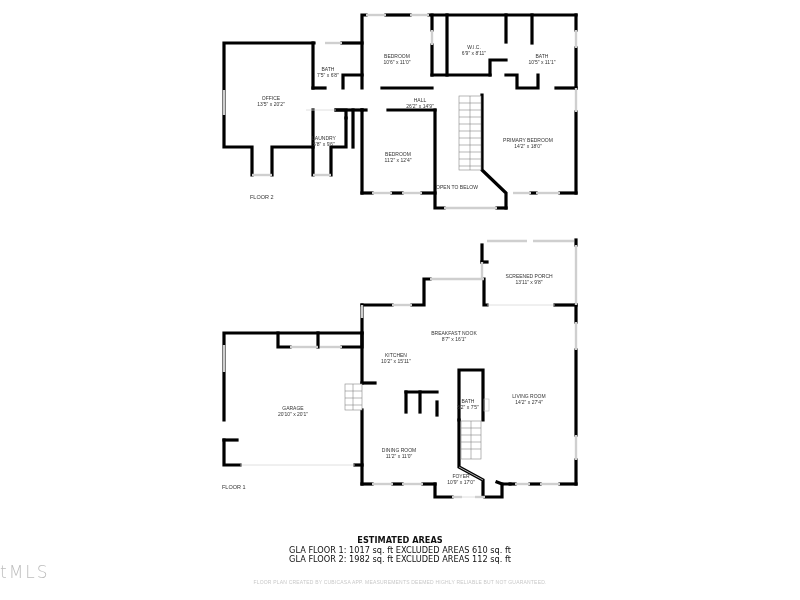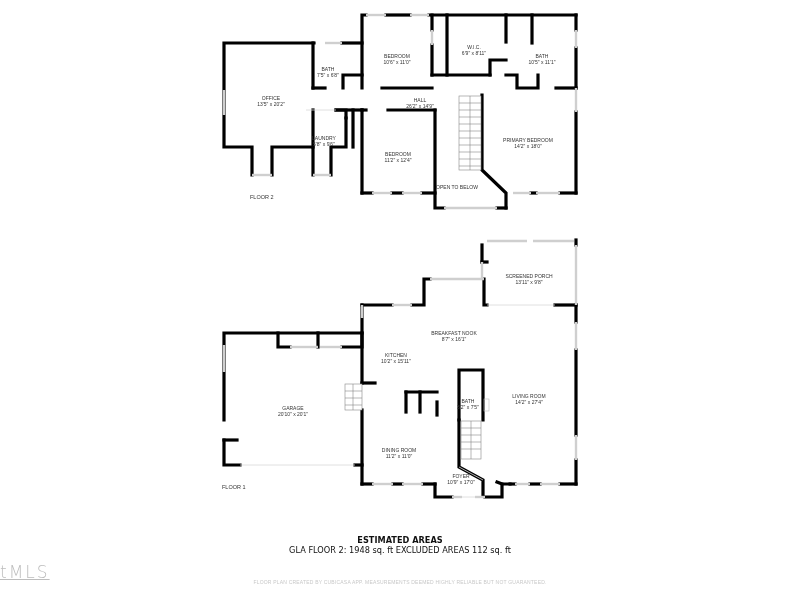--- a/index.html
+++ b/index.html
@@ -4,21 +4,21 @@
 <style>
   html, body { margin:0; padding:0; background:#ffffff; }
   body { width:800px; height:600px; position:relative; overflow:hidden; font-family:"Liberation Sans", sans-serif; }
   svg.plan { position:absolute; left:0; top:0; }
   .lbl { position:absolute; font-family:"Liberation Sans", sans-serif; font-size:5px; color:#333; text-align:center; line-height:6px; white-space:nowrap; transform:translateX(-50%); }
   .lbl .dim { display:block; }
   .floor-lbl { position:absolute; font-size:5.5px; color:#333; white-space:nowrap; }
   .areas { position:absolute; left:0; width:800px; top:536px; text-align:center; font-family:"DejaVu Sans", sans-serif; color:#111; font-size:8.2px; line-height:9.5px; }
   .areas .title { font-weight:bold; font-size:8.2px; }
   .disclaimer { position:absolute; left:0; width:800px; top:579px; text-align:center; font-size:5px; color:#c8c8c8; letter-spacing:0.2px; }
-  .mls { position:absolute; left:0; top:562px; font-size:17px; color:#bdbdbd; font-family:"DejaVu Sans", sans-serif; letter-spacing:2px; font-weight:200;text-decoration:underline; }
+  .mls { position:absolute; left:0; top:562px; font-size:17px; color:#bdbdbd; font-family:"DejaVu Sans", sans-serif; letter-spacing:2px; font-weight:200; }
 </style>
 </head>
 <body>
 
 <svg class="plan" width="800" height="600" viewBox="0 0 800 600">
   <g fill="none" stroke="#000" stroke-width="3.2" stroke-linecap="square">
 
     <polyline points="314,43 224,43 224,147 252,147 252,175"></polyline>
     <polyline points="272,175 272,147 313,147 313,175"></polyline>
     <polyline points="331,175 331,147 346,147 346,118"></polyline>
@@ -205,17 +205,18 @@
 <div class="lbl" style="left:396px;top:352px;"><span>KITCHEN</span><span class="dim">10'2" x 15'11"</span></div>
 <div class="lbl" style="left:293px;top:405px;"><span>GARAGE</span><span class="dim">20'10" x 20'1"</span></div>
 <div class="lbl" style="left:468px;top:398px;"><span>BATH</span><span class="dim">3'2" x 7'5"</span></div>
 <div class="lbl" style="left:529px;top:393px;"><span>LIVING ROOM</span><span class="dim">14'2" x 27'4"</span></div>
 <div class="lbl" style="left:399px;top:447px;"><span>DINING ROOM</span><span class="dim">11'2" x 11'0"</span></div>
 <div class="lbl" style="left:461px;top:473px;"><span>FOYER</span><span class="dim">10'9" x 17'0"</span></div>
 <div class="floor-lbl" style="left:222px;top:484px;">FLOOR 1</div>
 
 <div class="areas">
   <div class="title">ESTIMATED AREAS</div>
-  <div>GLA FLOOR 2: 1948 sq. ft EXCLUDED AREAS 112 sq. ft</div>
+  <div>GLA FLOOR 1: 1017 sq. ft EXCLUDED AREAS 610 sq. ft</div>
+  <div>GLA FLOOR 2: 1982 sq. ft EXCLUDED AREAS 112 sq. ft</div>
 </div>
 
 <div class="disclaimer">FLOOR PLAN CREATED BY CUBICASA APP. MEASUREMENTS DEEMED HIGHLY RELIABLE BUT NOT GUARANTEED.</div>
 <div class="mls">tMLS</div>
 
 </body></html>

